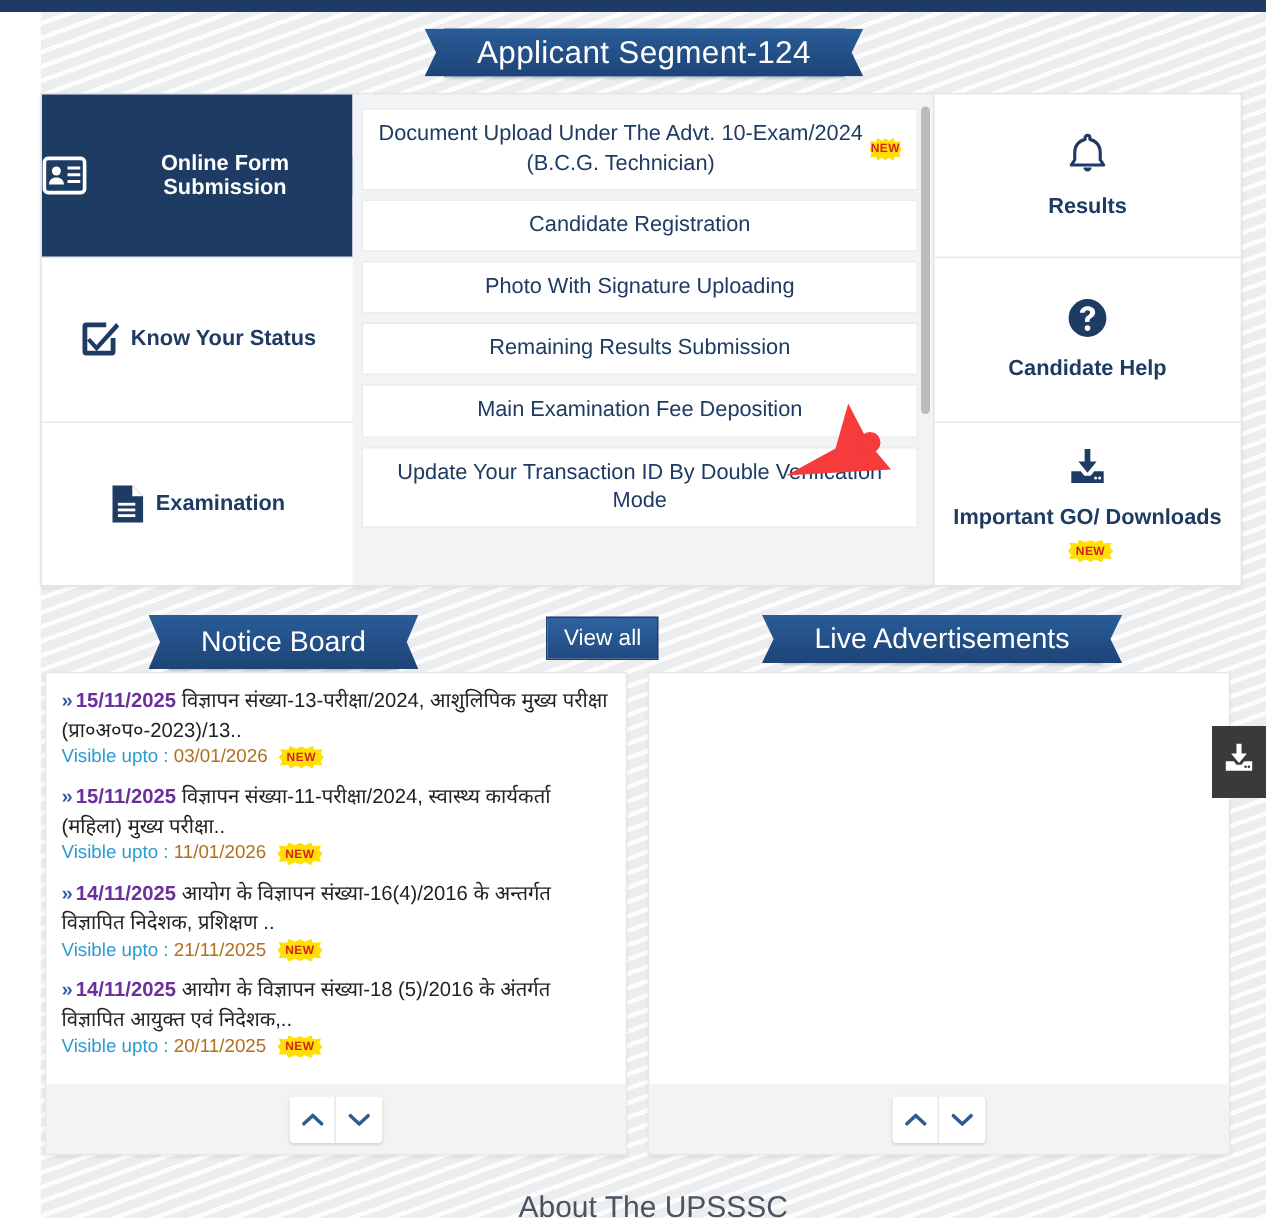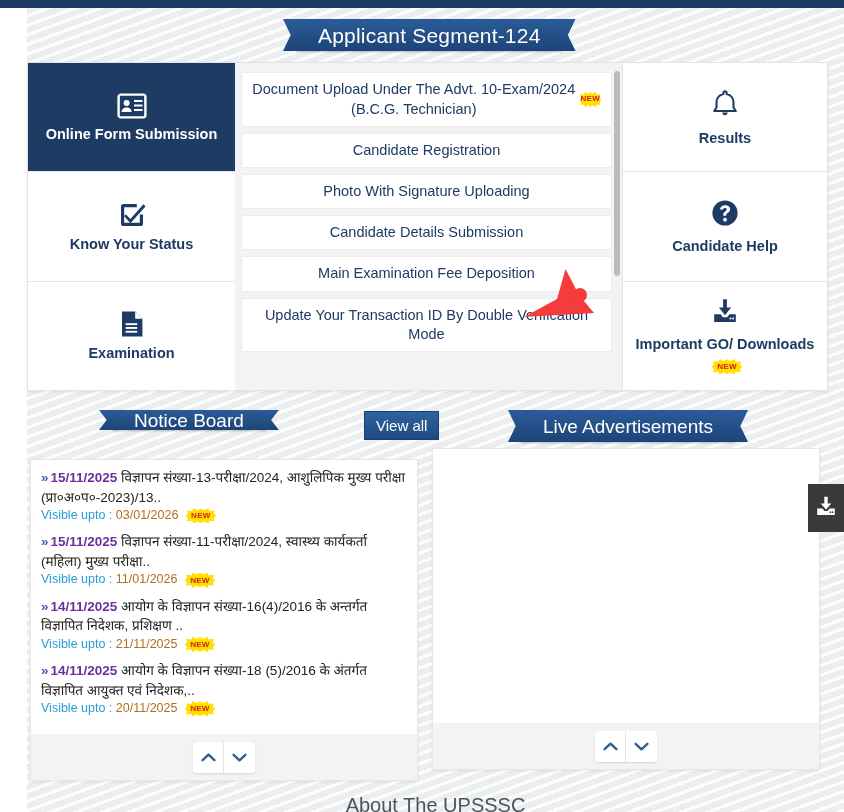--- a/index.html
+++ b/index.html
@@ -84,21 +84,21 @@
     left: 296px; top: 19px;
     height: 32px;
     padding: 0 22px;
     display: flex; align-items: center; justify-content: center;
     font-size: 21px;
     letter-spacing: .2px;
   }
 
   #notice-ribbon {
     left: 112px; top: 410px;
-    height: 20px;
+    height: 36px;
     padding: 0 22px;
     display: flex; align-items: center; justify-content: flex-end;
     font-size: 19px;
   }
 
   #ads-ribbon {
     left: 521px; top: 410px;
     height: 32px;
     padding: 0 22px;
     display: flex; align-items: center; justify-content: center;
@@ -133,21 +133,21 @@
   .seg-col-left {
     width: 207px;
     background: #ffffff;
     display: flex; flex-direction: column;
   }
 
   .seg-tab {
     flex: 1;
     position: relative;
     display: flex;
-    flex-direction: column;
+    flex-direction: row;
     align-items: center;
     justify-content: center;
     gap: 7px;
     border-bottom: 1px solid #e6e8ea;
     cursor: pointer;
     color: #1d3b63;
     background: #ffffff;
   }
   .seg-tab:last-child { border-bottom: none; }
 
@@ -258,21 +258,21 @@
   .new-badge .burst-txt {
     position: absolute; inset: 0;
     display: flex; align-items: center; justify-content: center;
     font-size: 8px; font-weight: 700; color: #d42020;
     letter-spacing: .3px;
   }
 
   
   #notice-panel {
     position: absolute;
-    left: 30px; top: 459px;
+    left: 30px; top: 448px;
     width: 388px; height: 322px;
     background: #fbfbfb;
     border: 1px solid #e6e7e8;
     box-shadow: 0 1px 3px rgba(0,0,0,0.07);
     display: flex; flex-direction: column;
   }
   .notice-scroll {
     flex: 1;
     background: #ffffff;
     padding: 8px 12px 4px 10px;
@@ -430,21 +430,21 @@
 
         <div class="link-item">
           <span>Candidate Registration</span>
         </div>
 
         <div class="link-item">
           <span>Photo With Signature Uploading</span>
         </div>
 
         <div class="link-item">
-          <span>Candidate Details Submission</span>
+          <span>Remaining Results Submission</span>
         </div>
 
 
         <div class="link-item">
           <span>Main Examination Fee Deposition</span>
         </div>
 
         <div class="link-item">
           <span>Update Your Transaction ID By Double Verification Mode</span>
         </div>

